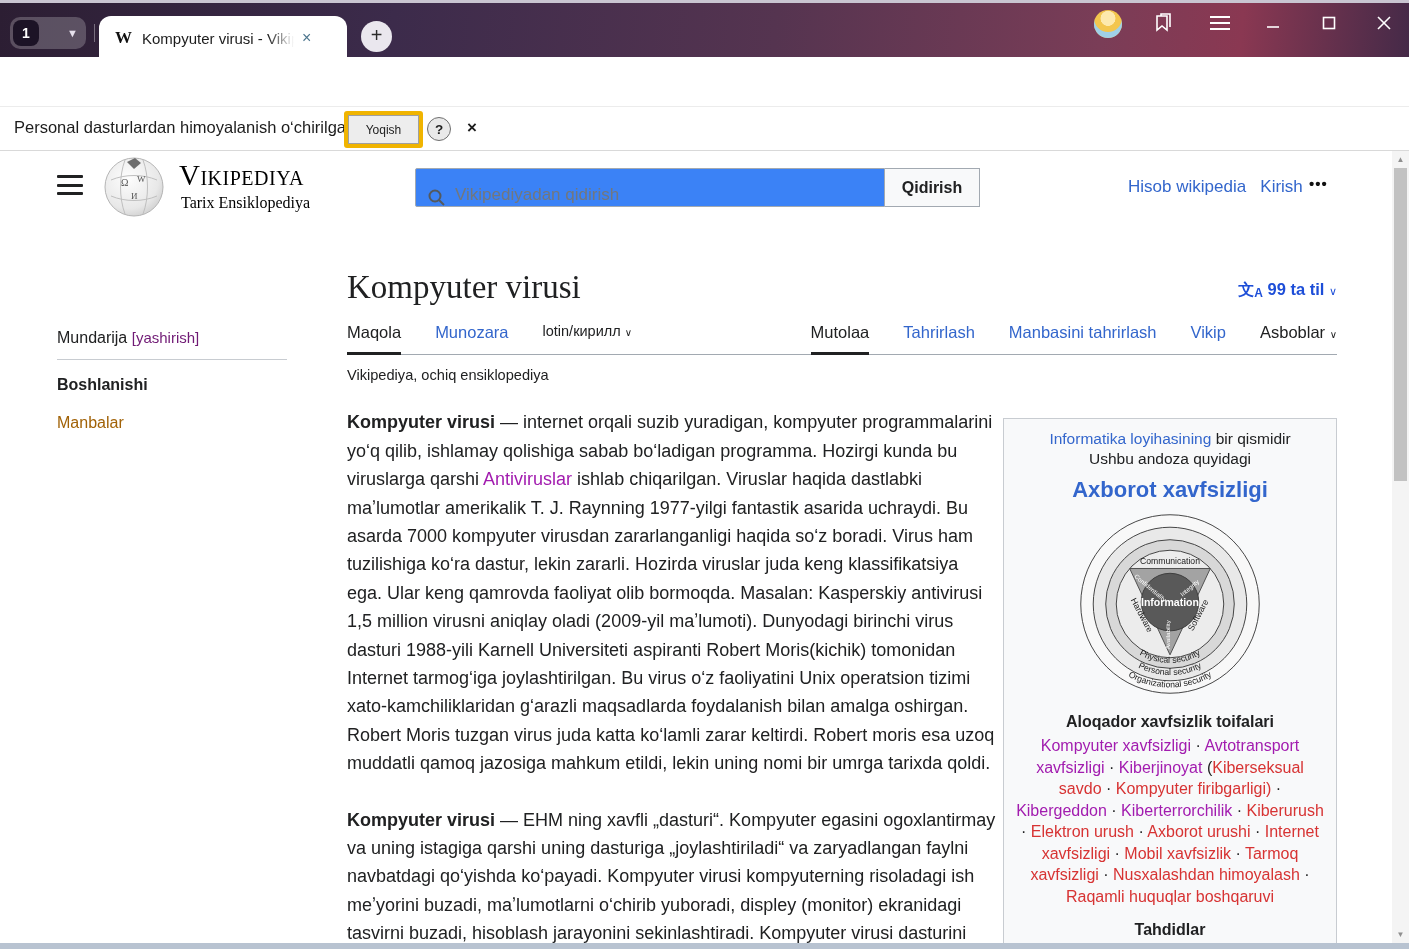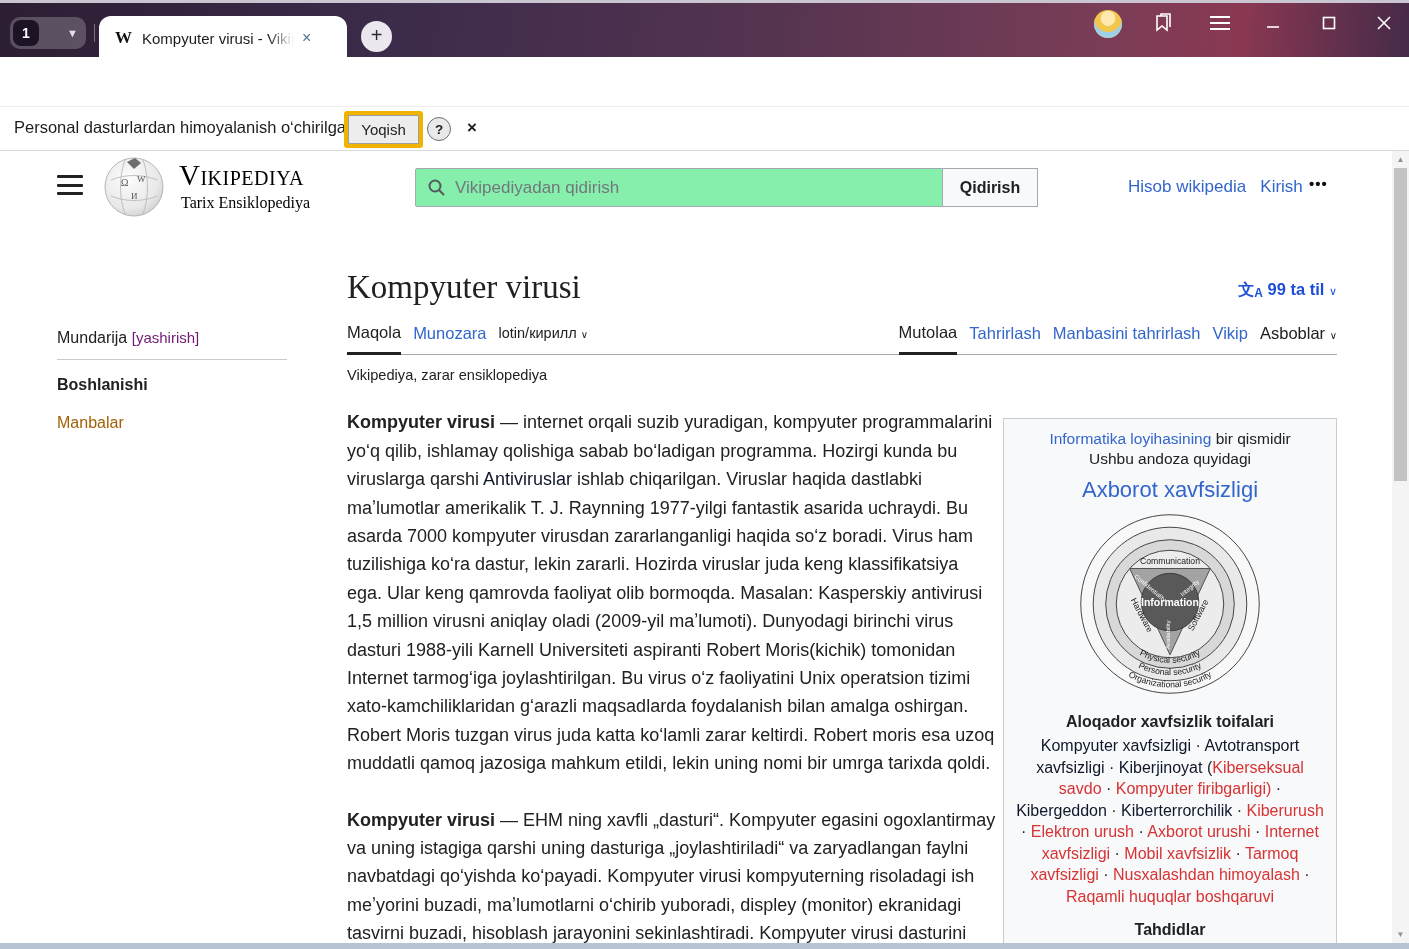--- a/index.html
+++ b/index.html
@@ -48,43 +48,43 @@
   .kebab{position:absolute;left:1263px;top:70px;width:18px;text-align:center;font-size:15px;
     color:#333;letter-spacing:0;line-height:7px;font-weight:bold}
 
   
   .notif{position:absolute;left:0;top:107px;right:0;height:44px;background:#fff;
     border-bottom:1px solid #d9d9d9;box-sizing:border-box}
   .notif .msg{position:absolute;left:14px;top:11px;font-size:16.5px;color:#1c1c1c}
   .hl{position:absolute;left:344px;top:4px;width:79px;height:37px;border:4px solid #f0b400;
     border-radius:3px;box-sizing:border-box;background:#f0b400}
   .hl .btn{width:100%;height:100%;background:#ededed;border:1px solid #9f9f9f;box-sizing:border-box;
-    font-size:15px;color:#1d1d1d;display:flex;align-items:center;justify-content:center}
+    font-size:12px;color:#1d1d1d;display:flex;align-items:center;justify-content:center}
   .qmark{position:absolute;left:427px;top:10px;width:24px;height:24px;border-radius:50%;
     background:#e9e9e9;border:1px solid #6f6f6f;box-sizing:border-box;font-size:13.5px;font-weight:bold;
     color:#222;display:flex;align-items:center;justify-content:center}
   .nclose{position:absolute;left:467px;top:11px;font-size:17px;font-weight:bold;color:#1a1a1a}
 
   
   .content{position:absolute;left:0;top:151px;right:17px;bottom:6px;background:#fff;overflow:hidden}
   .scrollbar{position:absolute;right:0;top:151px;bottom:6px;width:17px;background:#f4f4f4}
   .sb-arrow{position:absolute;left:0;width:17px;text-align:center;font-size:8px;color:#8f8f8f}
   .sb-thumb{position:absolute;left:2px;top:17px;width:13px;height:313px;background:#c2c2c2}
   .bottombar{position:absolute;left:0;right:0;bottom:0;height:6px;background:#b8c3d1}
 
   
   .wmenu{position:absolute;left:57px;top:24px;width:26px;height:20px;display:flex;
     flex-direction:column;justify-content:space-between}
   .wmenu i{height:3px;background:#202122;border-radius:1px}
   .wlogo{position:absolute;left:103px;top:5px}
   .wordmark{position:absolute;left:179px;top:8px;font-variant:small-caps;font-size:29px;color:#000;letter-spacing:.5px}
   .tagline{position:absolute;left:181px;top:43px;font-size:16px;color:#000}
   .searchwrap{position:absolute;left:415px;top:17px;display:flex}
-  .searchbox{width:528px;height:39px;border:1px solid #a2a9b1;border-radius:2px 0 0 2px;box-sizing:border-box;
-    display:flex;align-items:center;background:#86efac}
+  .searchbox{width:470px;height:39px;border:1px solid #a2a9b1;border-radius:2px 0 0 2px;box-sizing:border-box;
+    display:flex;align-items:flex-end;background:#3b82f6}
   .searchbox input{border:0;outline:0;flex:1;font-size:17px;color:#202122;font-family:inherit;background:transparent}
   .searchbox input::placeholder{color:#72777d}
   .searchbtn{width:95px;height:39px;border:1px solid #a2a9b1;border-left:0;background:#f8f9fa;
     font-weight:bold;font-size:16px;color:#202122;display:flex;align-items:center;justify-content:center;box-sizing:border-box}
   .acctlinks{position:absolute;top:26px;left:1128px;font-size:17px;color:#3366cc;white-space:nowrap}
   .acctlinks .lk{color:#3366cc}
   .hdots{position:absolute;left:1309px;top:24px;font-size:15px;color:#111;letter-spacing:1px;font-weight:bold}
 
   
   .toc{position:absolute;left:57px;top:178px;width:230px;font-size:16px}
@@ -94,37 +94,37 @@
   .toc .itemB{margin-top:20px;color:#a16207}
 
   
   .article{position:absolute;left:347px;top:118px;width:990px}
   .atitle-row{display:flex;justify-content:space-between;align-items:flex-end}
   .atitle{font-family:"Liberation Serif","DejaVu Serif",serif;font-size:33px;color:#202122;line-height:1.1}
   .langbtn{color:#1d4ed8;font-weight:bold;font-size:16.5px;padding-bottom:4px;white-space:nowrap}
   .langbtn .za{font-size:16px}.langbtn .zA{font-size:12px;vertical-align:-2px}
   .langbtn .chev{font-size:11px;font-weight:normal}
   .tabsrow{margin-top:18px;border-bottom:1px solid #a2a9b1;display:flex;justify-content:space-between;align-items:flex-end}
-  .tgroup{display:flex;gap:12px;align-items:center}
+  .tgroup{display:flex;gap:34px;align-items:flex-start}
   .atab{font-size:16.5px;padding-bottom:10px;color:#3366cc;white-space:nowrap}
   .atab.active{color:#202122;border-bottom:3px solid #202122;margin-bottom:-1px}
   .atab.plain{color:#202122}
   .atab.small{font-size:14.5px;padding-bottom:12px}
   .atab .chev{font-size:10px;color:#202122}
   .subtitle{margin-top:12px;font-size:14.6px;color:#202122}
   .para{width:650px;margin-top:25px;font-size:18px;line-height:28.4px;color:#202122}
   .para+.para{margin-top:28px}
-  .seg-b{font-weight:bold}.seg-l{color:#0f172a}.seg-r{color:#d73333}
+  .seg-b{font-weight:bold}.seg-l{color:#a21caf}.seg-r{color:#d73333}
 
   
   .infobox{position:absolute;left:1003px;top:267px;width:334px;box-sizing:border-box;
     border:1px solid #c8ccd1;background:#f8f9fa;padding:10px 10px 16px;text-align:center;
     font-size:15.5px;color:#202122;line-height:20px}
   .ib-link{color:#3366cc}
-  .ib-title{font-size:22px;font-weight:normal;color:#3366cc;margin:8px 0 2px;line-height:26px}
+  .ib-title{font-size:22px;font-weight:bold;color:#3366cc;margin:8px 0 2px;line-height:26px}
   .ib-diagram{margin:6px auto 0;display:block}
   .ib-h{font-weight:bold;font-size:16px;margin-top:12px;line-height:21px}
   .ib-links{margin-top:3px;font-size:16px;line-height:21.5px}
 </style>
 </head>
 <body>
 
 <div class="titlebar">
   <div class="tabcounter">
     <span class="badge">1</span>
@@ -309,21 +309,21 @@
         <span class="atab active">Mutolaa</span>
         <span class="atab">Tahrirlash</span>
         <span class="atab">Manbasini tahrirlash</span>
         <span class="atab">Vikip</span>
         <span class="atab plain">
           <span>Asboblar</span> <span class="chev">∨</span>
         </span>
       </div>
     </div>
 
-    <div class="subtitle">Vikipediya, zarar ensiklopediya</div>
+    <div class="subtitle">Vikipediya, ochiq ensiklopediya</div>
 
     <p class="para"><span class="seg-b">Kompyuter virusi</span><span class="seg-p">  — internet orqali suzib yuradigan, kompyuter programmalarini yoʻq qilib, ishlamay qolishiga sabab boʻladigan programma. Hozirgi kunda bu viruslarga qarshi </span><span class="seg-l">Antiviruslar</span><span class="seg-p"> ishlab chiqarilgan. Viruslar haqida dastlabki maʼlumotlar amerikalik T. J. Raynning 1977-yilgi fantastik asarida uchraydi. Bu asarda 7000 kompyuter virusdan zararlanganligi haqida soʻz boradi. Virus ham tuzilishiga koʻra dastur, lekin zararli. Hozirda viruslar juda keng klassifikatsiya ega. Ular keng qamrovda faoliyat olib bormoqda. Masalan: Kasperskiy antivirusi 1,5 million virusni aniqlay oladi (2009-yil maʼlumoti). Dunyodagi birinchi virus dasturi 1988-yili Karnell Universiteti aspiranti Robert Moris(kichik) tomonidan Internet tarmogʻiga joylashtirilgan. Bu virus oʻz faoliyatini Unix operatsion tizimi xato-kamchiliklaridan gʻarazli maqsadlarda foydalanish bilan amalga oshirgan. Robert Moris tuzgan virus juda katta koʻlamli zarar keltirdi. Robert moris esa uzoq muddatli qamoq jazosiga mahkum etildi, lekin uning nomi bir umrga tarixda qoldi.</span></p>
     <p class="para"><span class="seg-b">Kompyuter virusi</span><span class="seg-p"> — EHM ning xavfli „dasturi“. Kompyuter egasini ogoxlantirmay va uning istagiga qarshi uning dasturiga „joylashtiriladi“ va zaryadlangan faylni navbatdagi qoʻyishda koʻpayadi. Kompyuter virusi kompyuterning risoladagi ish meʼyorini buzadi, maʼlumotlarni oʻchirib yuboradi, displey (monitor) ekranidagi tasvirni buzadi, hisoblash jarayonini sekinlashtiradi. Kompyuter virusi dasturini ishlab chiquvchilar 20-asr 80-yillari boshida AQShda paydo boʻldi, keyin</span></p>
   </div>
 
   <div class="infobox">
     <div>
       <span class="ib-link">Informatika loyihasining</span><span> bir qismidir</span>
     </div>
     <div>Ushbu andoza quyidagi</div>

